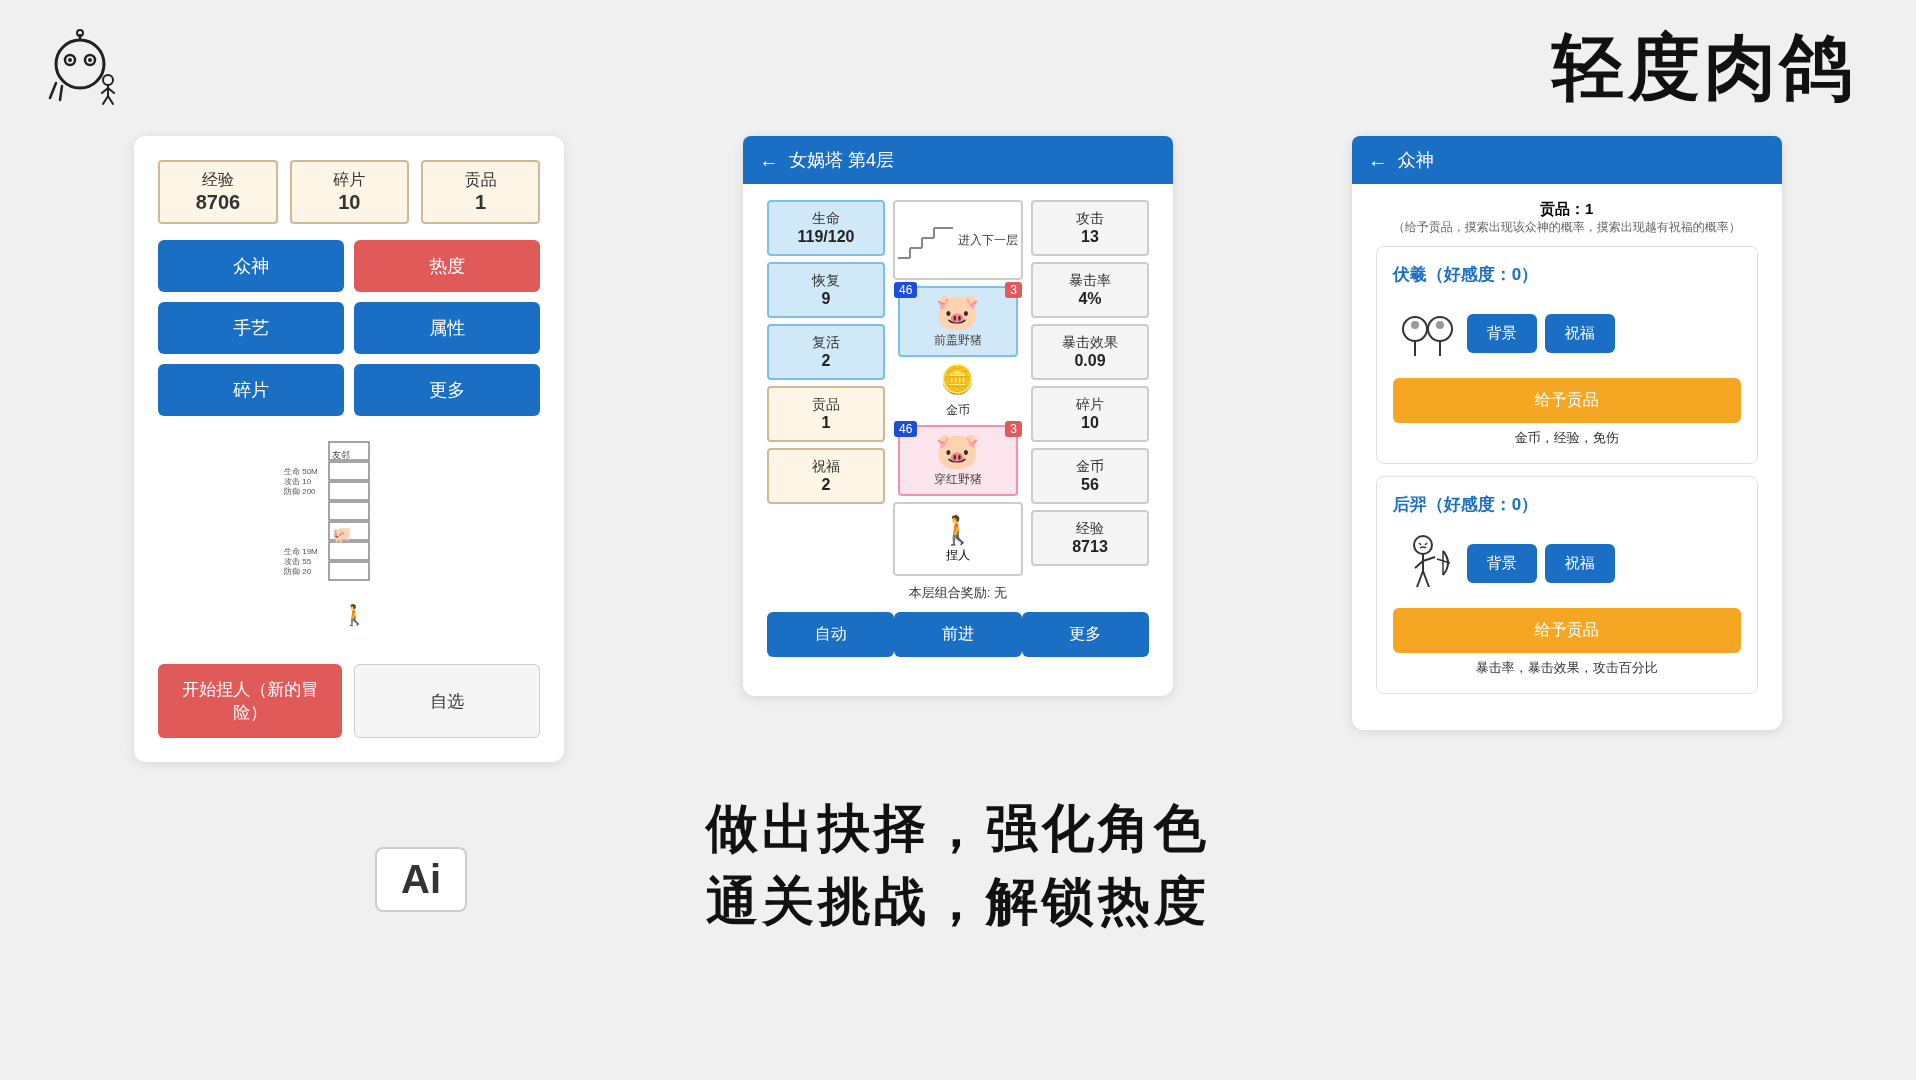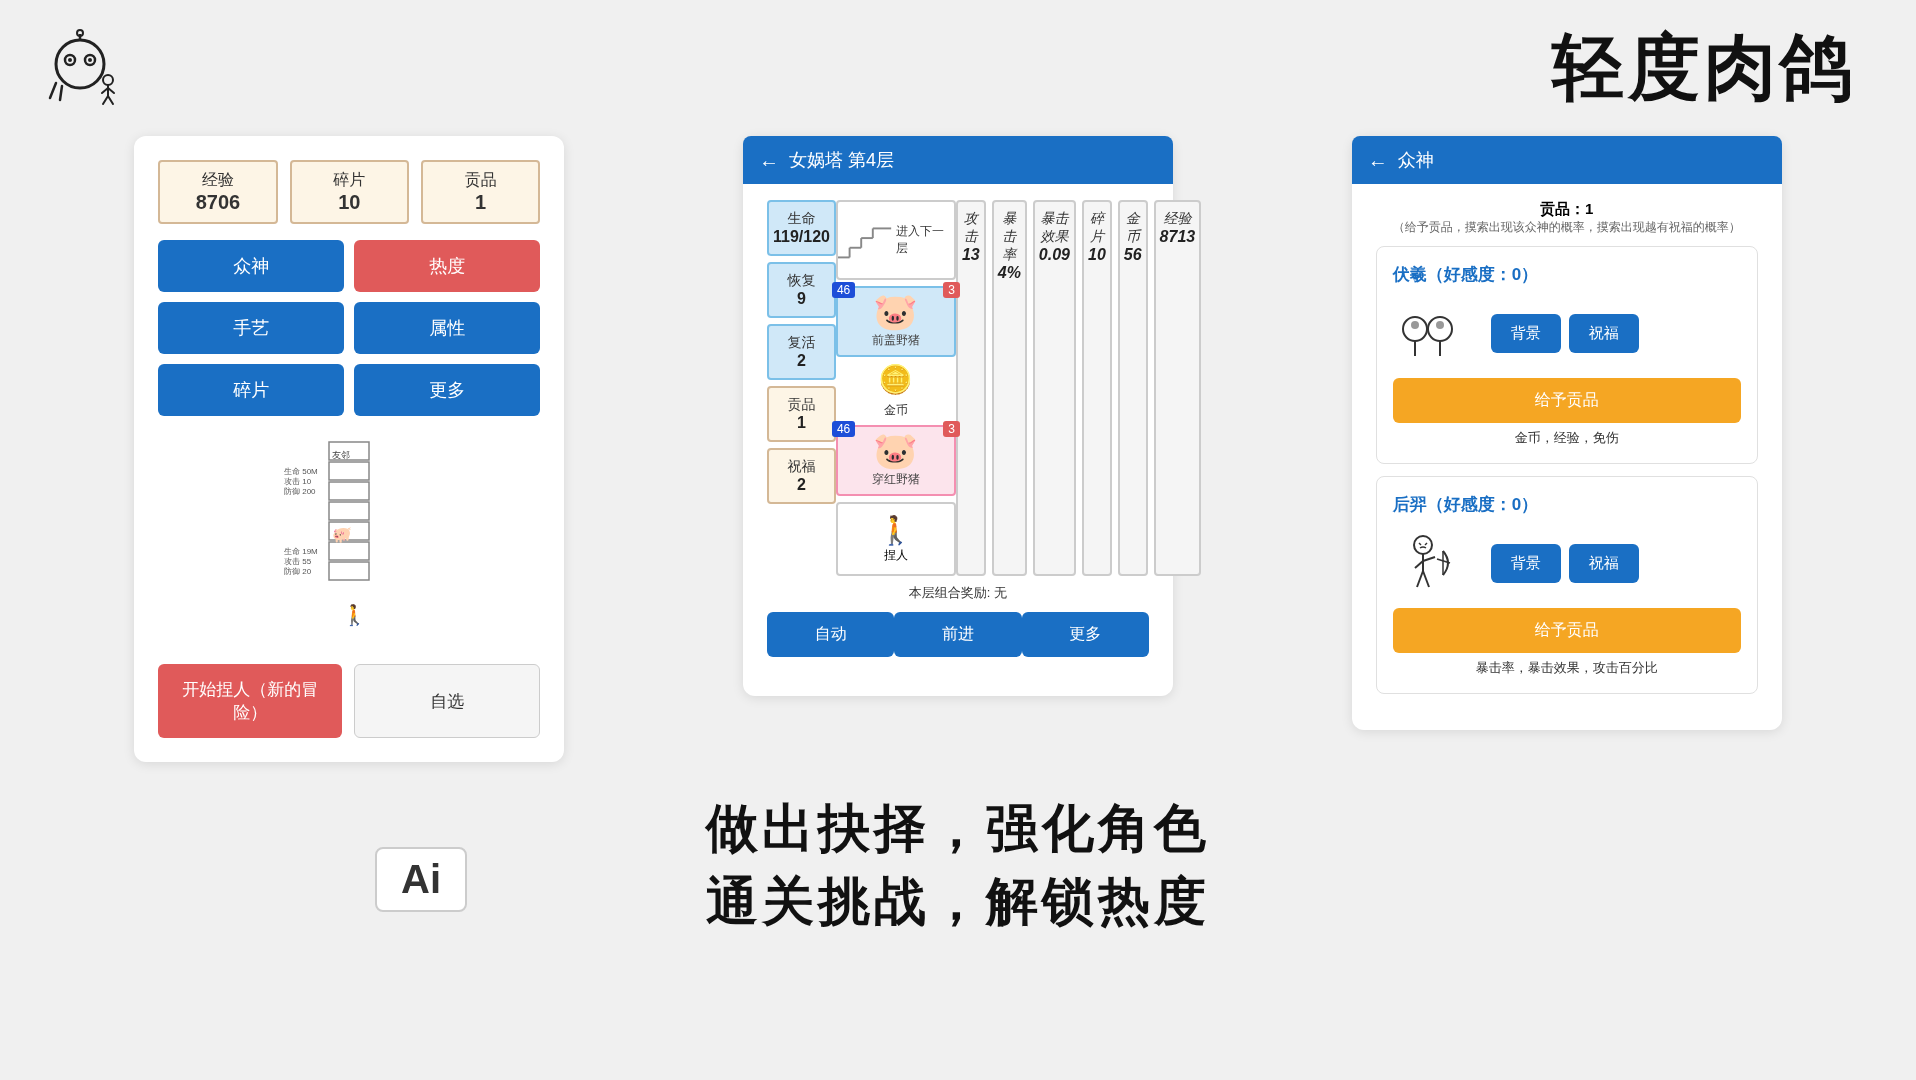--- a/index.html
+++ b/index.html
@@ -135,40 +135,40 @@
       gap: 10px;
       font-size: 18px;
     }
     .back-arrow {
       font-size: 20px;
       cursor: pointer;
     }
 
     .dungeon-layout {
       display: flex;
+      gap: 8px;
     }
     .dungeon-left {
       display: flex;
       flex-direction: column;
       gap: 6px;
       flex: 1;
     }
     .dungeon-center {
       width: 130px;
       display: flex;
       flex-direction: column;
       align-items: center;
       gap: 6px;
     }
     .dungeon-right {
       display: flex;
-      flex-direction: row;
+      flex-direction: column;
       gap: 6px;
       flex: 1;
-      font-style: italic;
     }
 
     .d-box {
       border: 2px solid #ccc;
       border-radius: 4px;
       text-align: center;
       padding: 8px 4px;
       font-size: 15px;
     }
     .d-box.blue-bg { background: #d0e8f8; border-color: #7bc0e8; }
@@ -286,21 +286,21 @@
     }
     .god-title {
       color: #1a6fc4;
       font-size: 17px;
       font-weight: bold;
       margin-bottom: 12px;
     }
     .god-inner {
       display: flex;
       align-items: center;
-      gap: 28px;
+      gap: 4px;
       margin-bottom: 10px;
     }
     .god-avatar {
       width: 70px;
       height: 70px;
       display: flex;
       align-items: center;
       justify-content: center;
     }
     .god-buttons {

